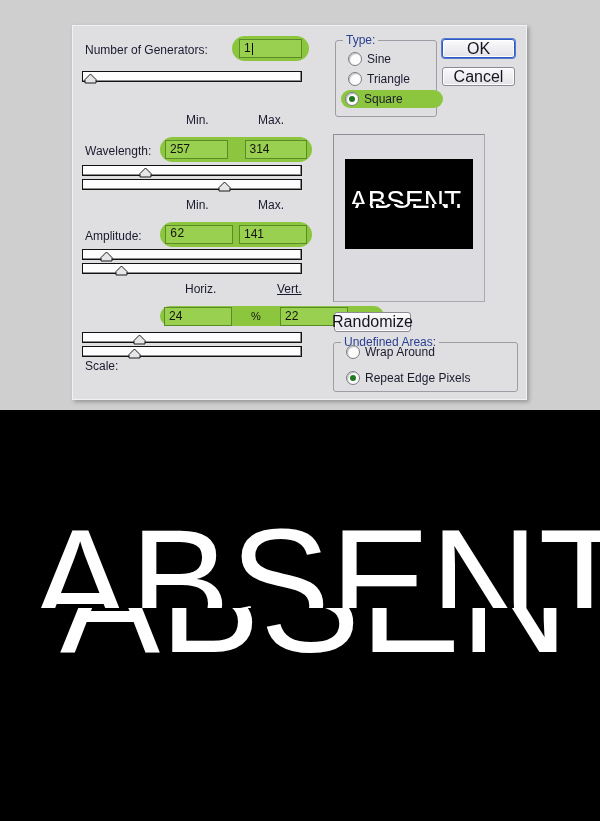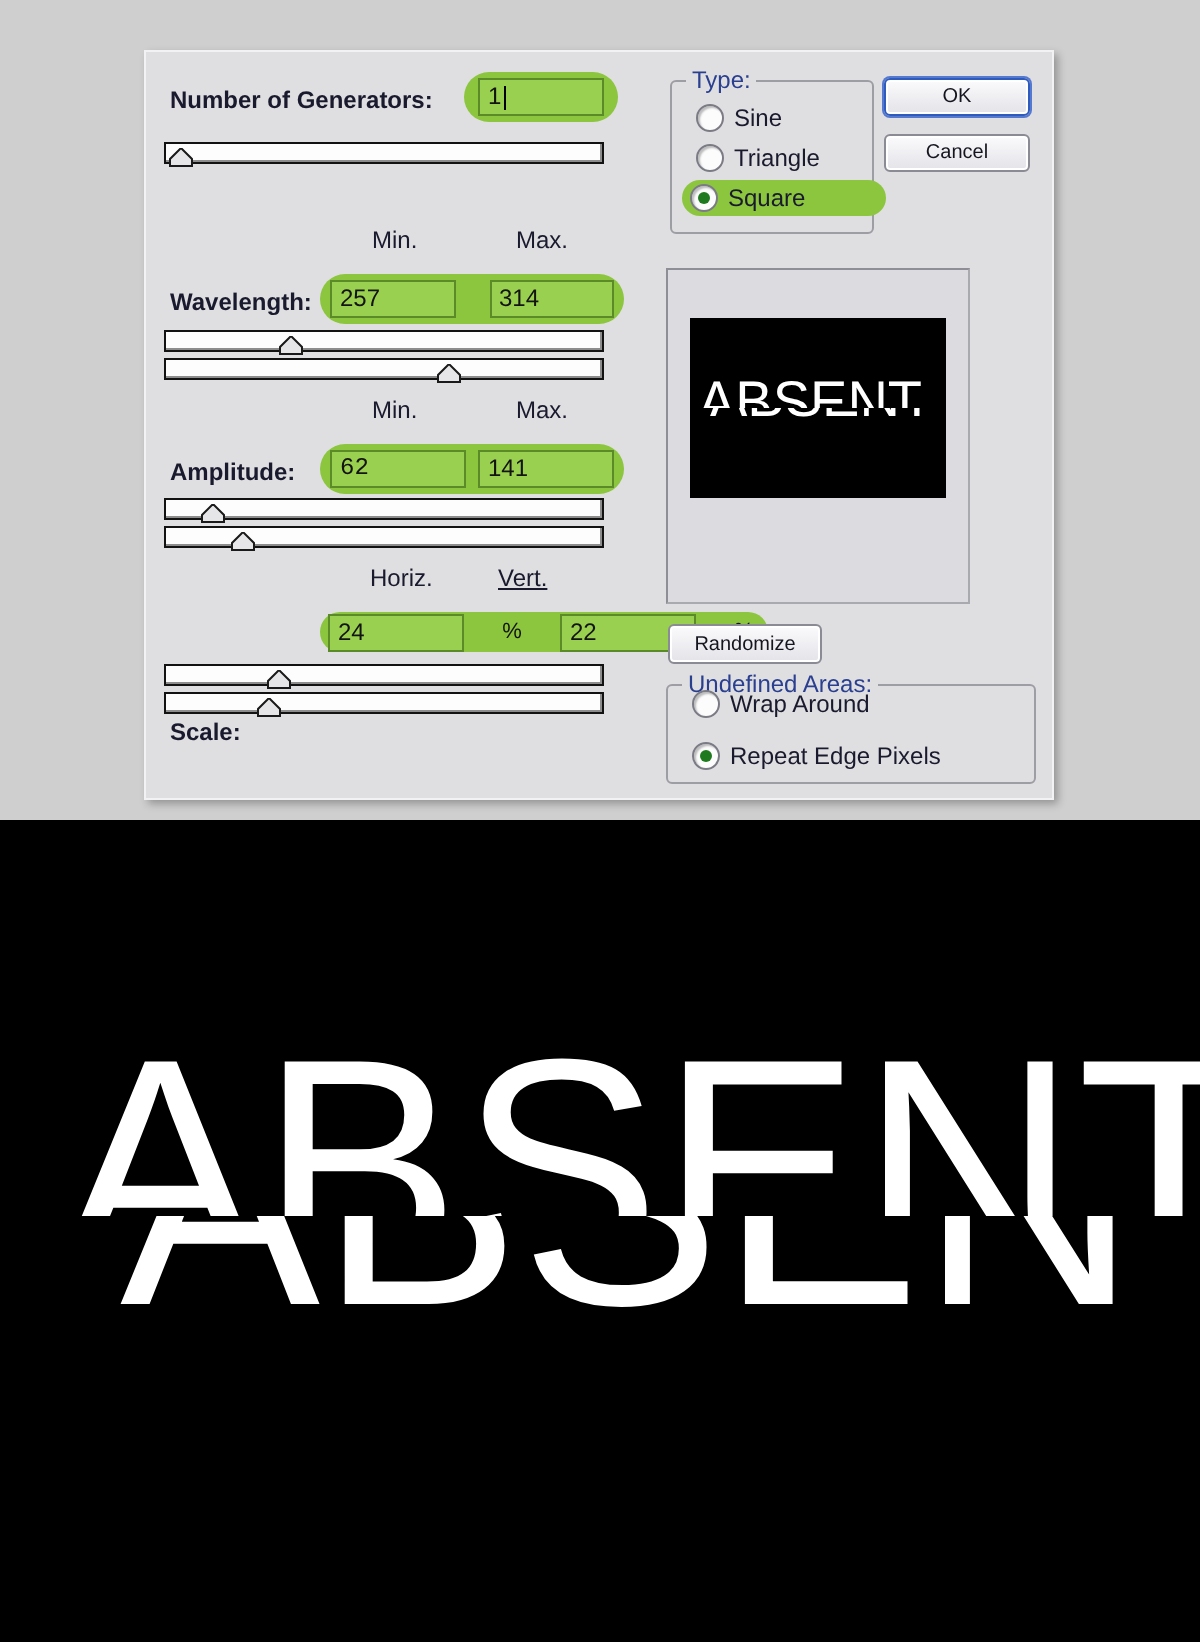--- a/index.html
+++ b/index.html
@@ -24,21 +24,20 @@
     border:1px solid #f2f2f4;
     box-shadow:2px 2px 4px rgba(0,0,0,.28);
     box-sizing:border-box;
   }
 
   .label{
     position:absolute;
     font-size:12px;color:#1a1a2e;
     white-space:nowrap;
     line-height:14px;
-    font-weight:bold;
   }
   .minmax{
     position:absolute;font-size:12px;color:#1a1a2e;white-space:nowrap;
   }
 
   
   .pill{
     position:absolute;
     background:#8cc63e;
     border-radius:13px;
@@ -122,21 +121,21 @@
     width:6px;height:6px;border-radius:50%;
     background:#1f7a1f;
   }
 
   
   .btn{
     position:absolute;
     background:linear-gradient(#fbfbfd,#e3e3e8);
     border:1px solid #8b8b95;
     border-radius:3px;
-    font-size:10px;color:#15151f;
+    font-size:16px;color:#15151f;
     display:flex;align-items:center;justify-content:center;
     box-sizing:border-box;
     box-shadow: inset 0 0 0 1px #ffffff;
   }
   .btn.default{
     border:1px solid #2f5bbf;
     box-shadow: inset 0 0 0 1px #ffffff, 0 0 0 1px #5579cf;
   }
 
   
@@ -247,21 +246,21 @@
     <div class="slider" style="left:9px;top:237px;width:220px;">
       <div class="track"></div>
       <div class="thumb" style="left:15%;">
         <svg width="13" height="10" viewBox="0 0 13 10">
             <polygon points="6.5,0 12,5.5 12,9 1,9 1,5.5" fill="#e6e6e8" stroke="#1a1a1a" stroke-width="1"></polygon>
           </svg>
       </div>
     </div>
 
     <div class="minmax" style="left:112px;top:256px;">Horiz.</div>
-    <div class="minmax" style="left:176px;top:256px;text-decoration:underline;">Vert.</div>
+    <div class="minmax" style="left:204px;top:256px;text-decoration:underline;">Vert.</div>
 
     <div class="label" style="left:12px;top:287px;margin-top:46px;">Scale:</div>
 
     <div class="pill" style="left:87px;top:280px;width:224px;height:20px;padding:0 4px;justify-content:space-between;">
       <div class="numfield" style="width:68px;">24</div>
       <div class="pct">%</div>
       <div class="numfield" style="width:68px;">22</div>
       <div class="pct">%</div>
     </div>
 

